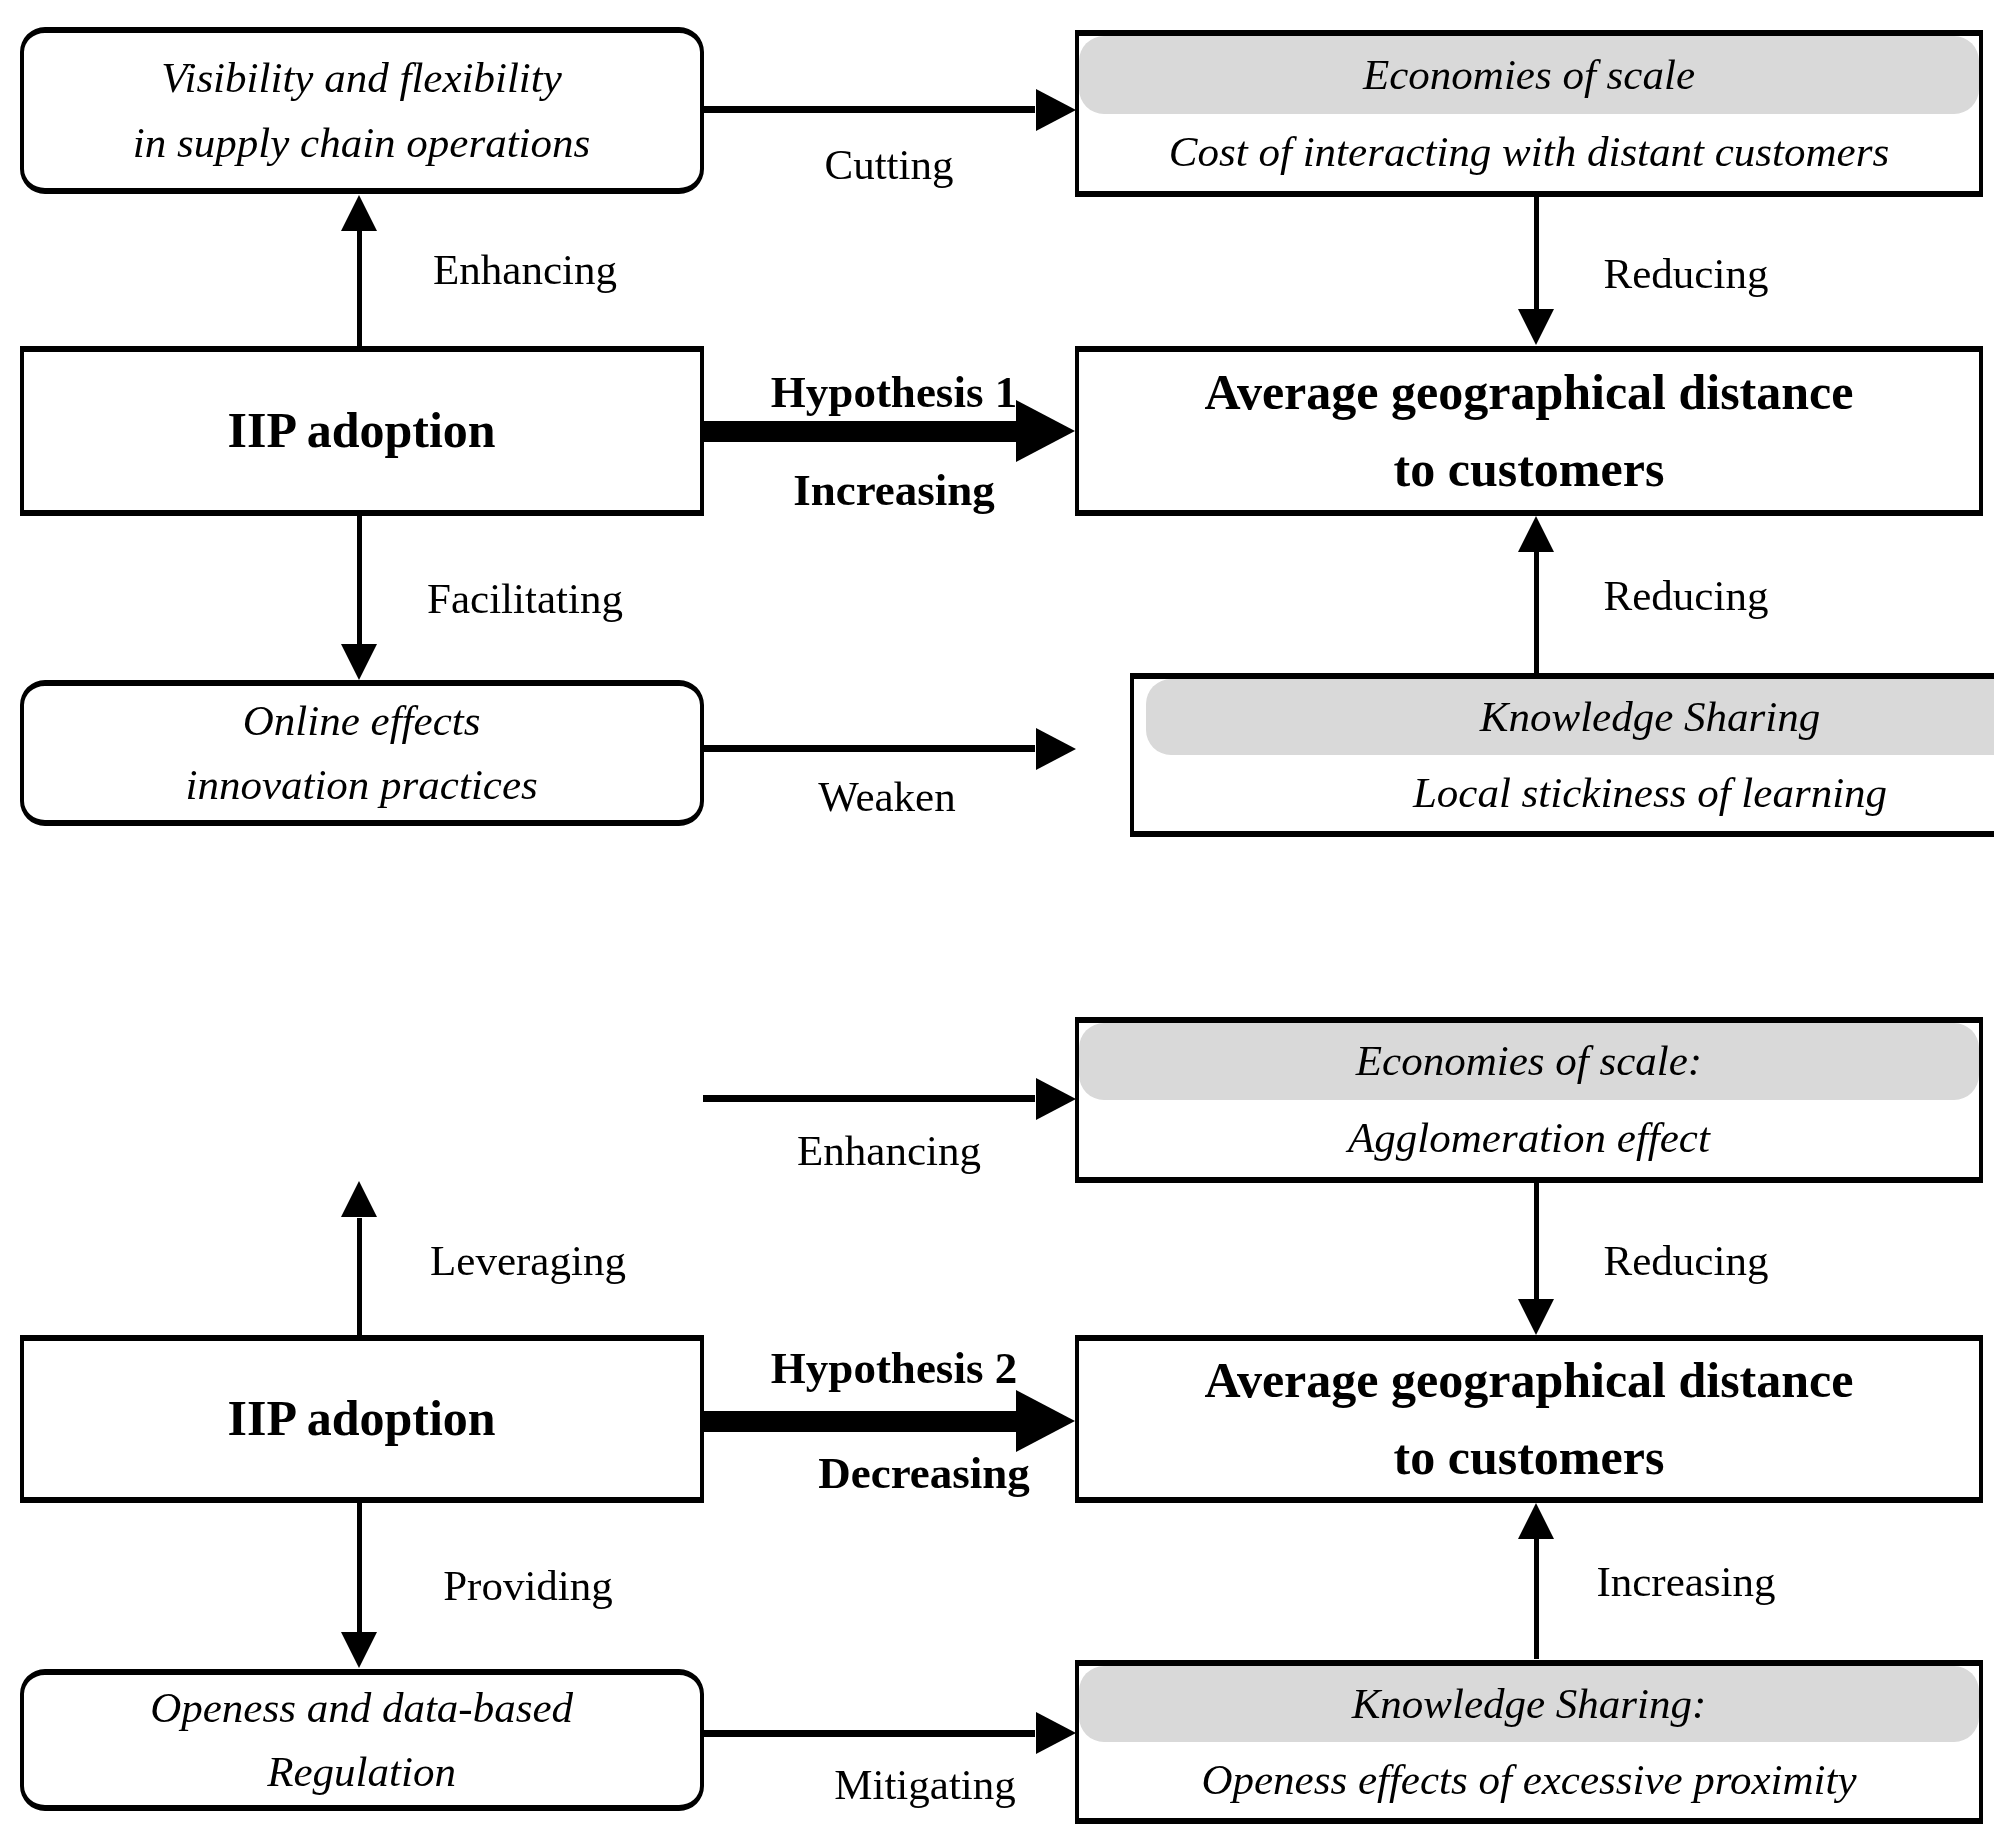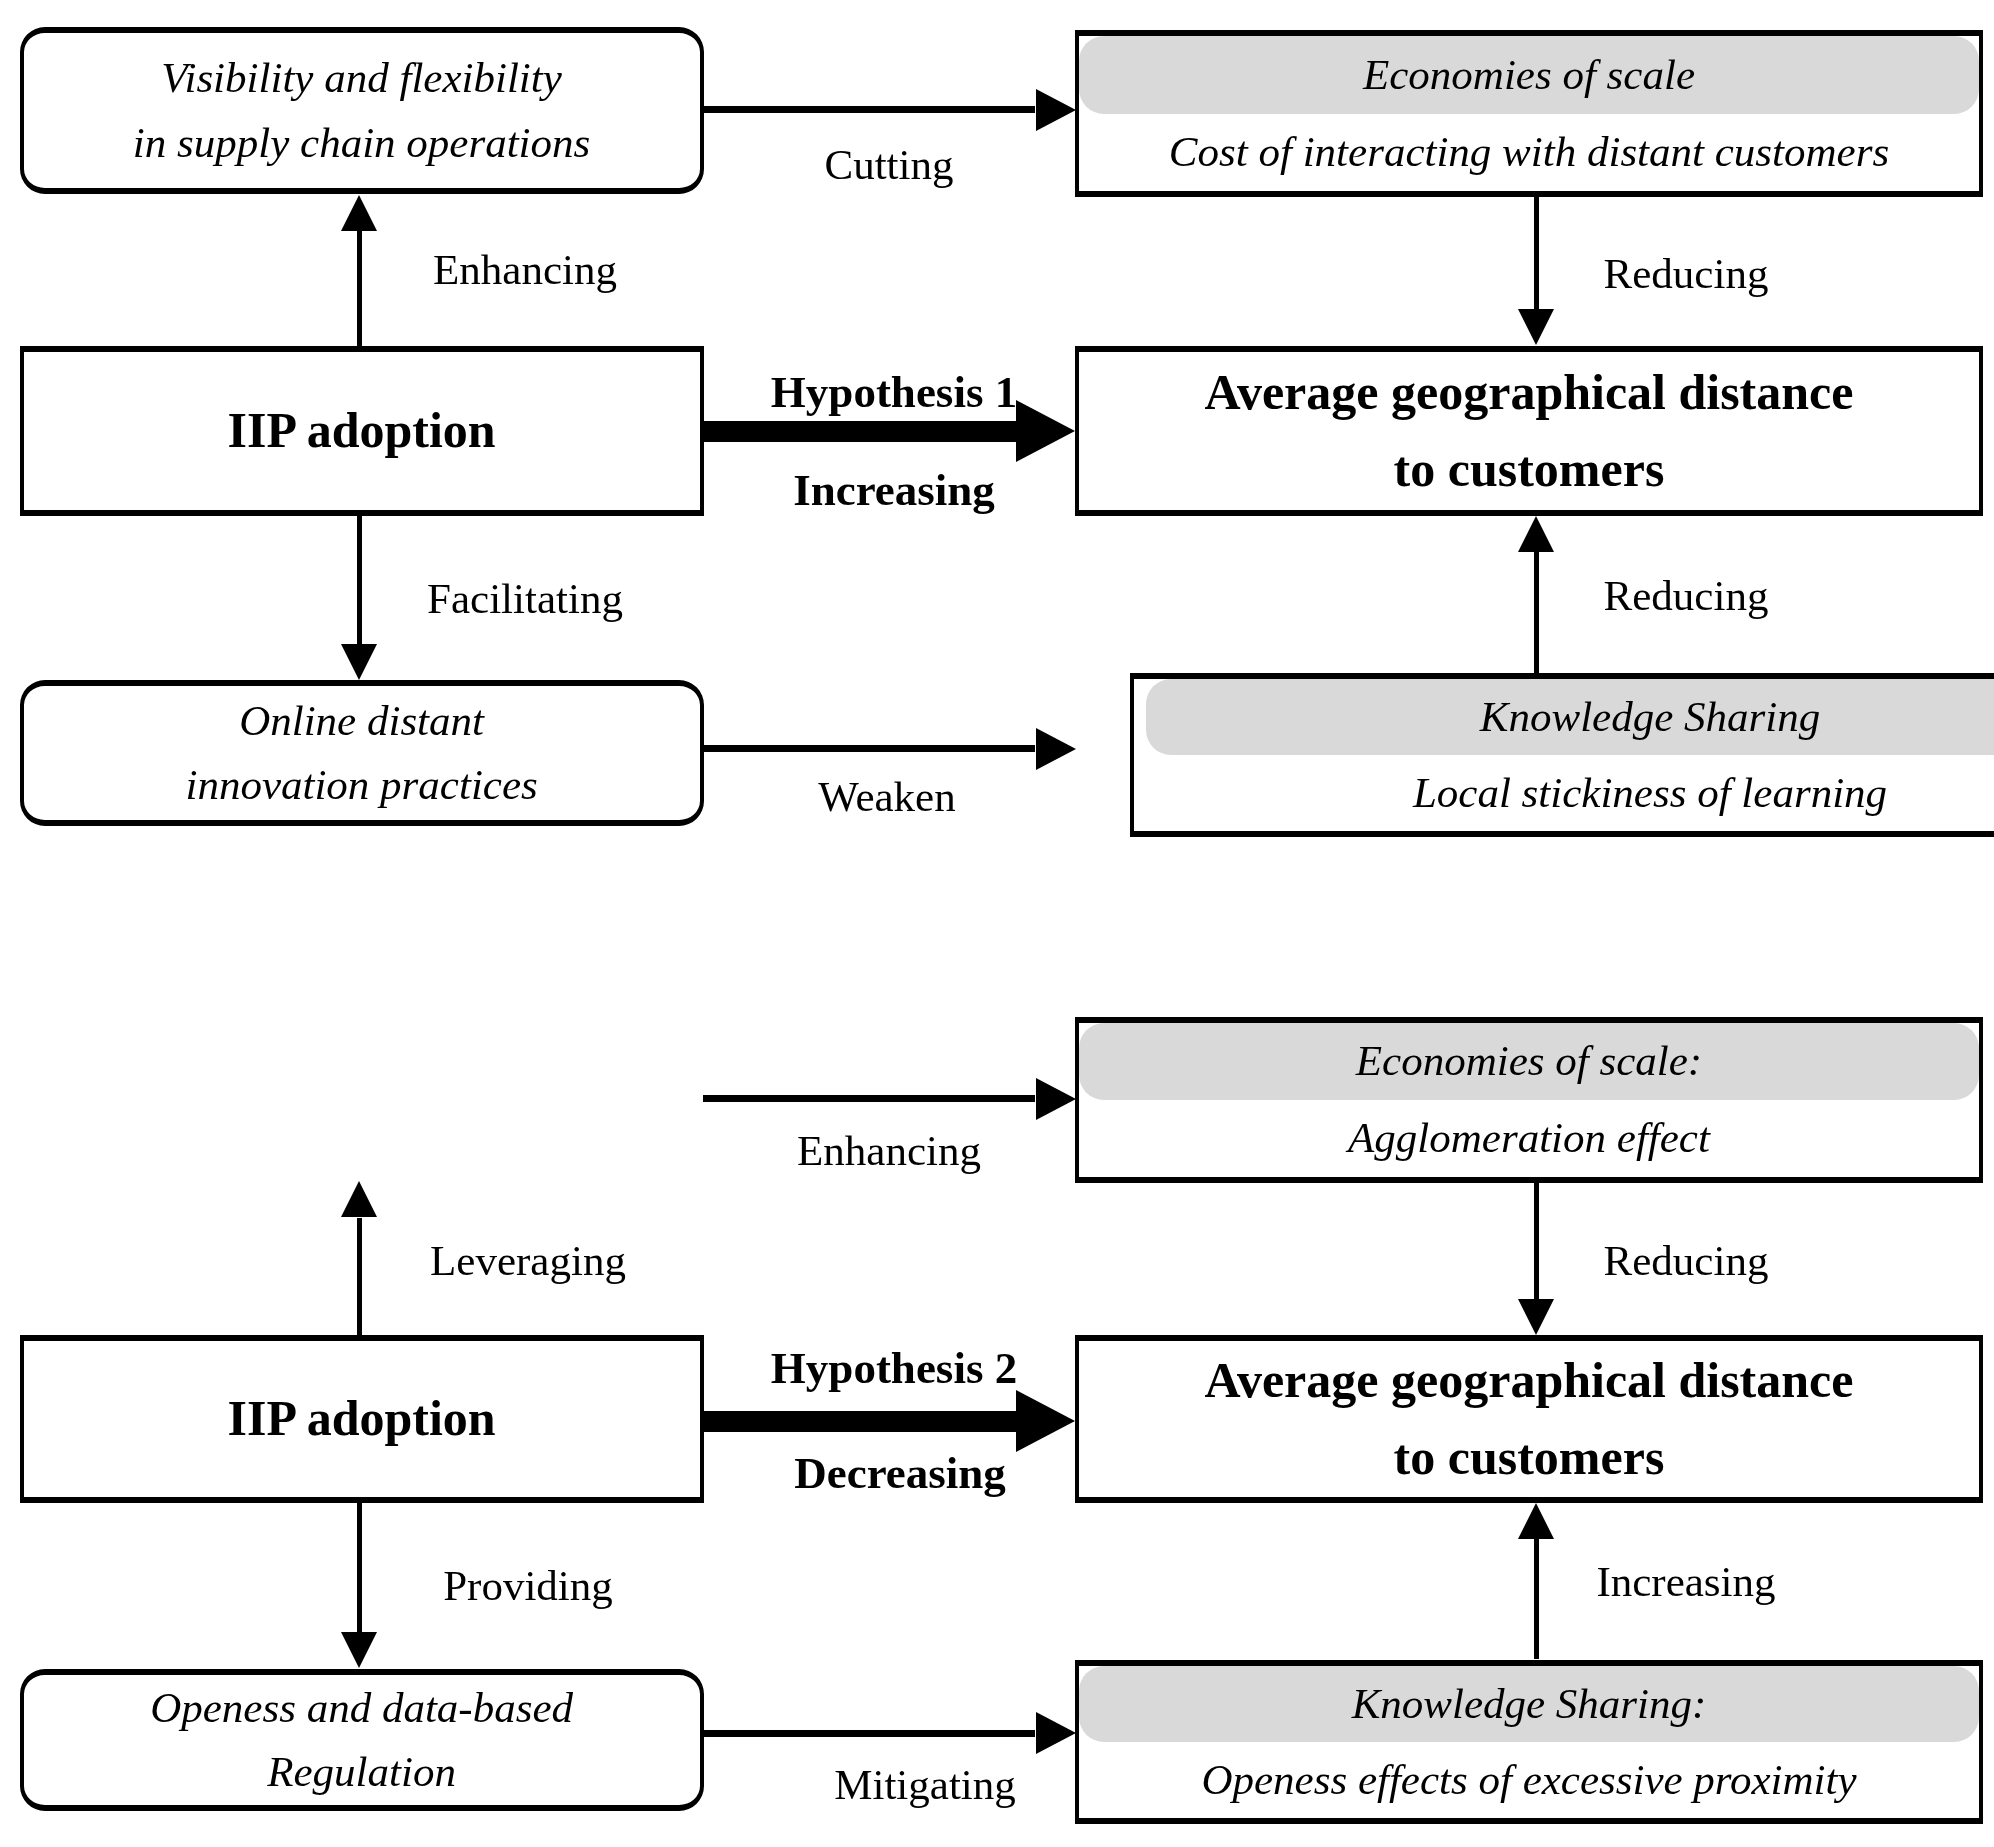--- a/index.html
+++ b/index.html
@@ -61,21 +61,21 @@
   <div class="box t-ital" style="left:19.6px; top:27px; width:684px; height:167px;">
     <span>Visibility and flexibility</span>
     <span>in supply chain operations</span>
   </div>
 
   <div class="box t-bold" style="left:19.6px; top:346px; width:684px; height:170px;">
     <span>IIP adoption</span>
   </div>
 
   <div class="box t-ital" style="left:19.6px; top:680px; width:684px; height:146px;">
-    <span>Online distant</span>
+    <span>Online effects</span>
     <span>innovation practices</span>
   </div>
 
   <div class="box split" style="left:1075px; top:30px; width:908px; height:167px;text-align:center;">
     <div class="head t-ital">
       <span>Economies of scale</span>
     </div>
     <div class="body t-ital">
       <span>Cost of interacting with distant customers</span>
     </div>
@@ -176,19 +176,19 @@
   <div class="hshaft" style="left:703px; top:1730px; width:332px;"></div>
   <div class="head-right" style="left:1036px; top:1712px;"></div>
 
   <div class="thickshaft" style="left:703px; top:1411px; width:313px;"></div>
   <div class="head-right-big" style="left:1016px; top:1390px;"></div>
 
   <div class="lbl" style="left:528px; top:1260px;">Leveraging</div>
   <div class="lbl" style="left:889px; top:1150px;">Enhancing</div>
   <div class="lbl" style="left:1686px; top:1260px;">Reducing</div>
   <div class="lbl bold" style="left:894px; top:1368px;">Hypothesis 2</div>
-  <div class="lbl bold" style="left:900px; top:1473px;text-align:right;">Decreasing</div>
+  <div class="lbl bold" style="left:924px; top:1473px;text-align:right;">Decreasing</div>
   <div class="lbl" style="left:528px; top:1585px;">Providing</div>
   <div class="lbl" style="left:889px; top:1784px;margin-left:36px;">Mitigating</div>
   <div class="lbl" style="left:1686px; top:1581px;">Increasing</div>
 
 </div>
 
 
 </body></html>

